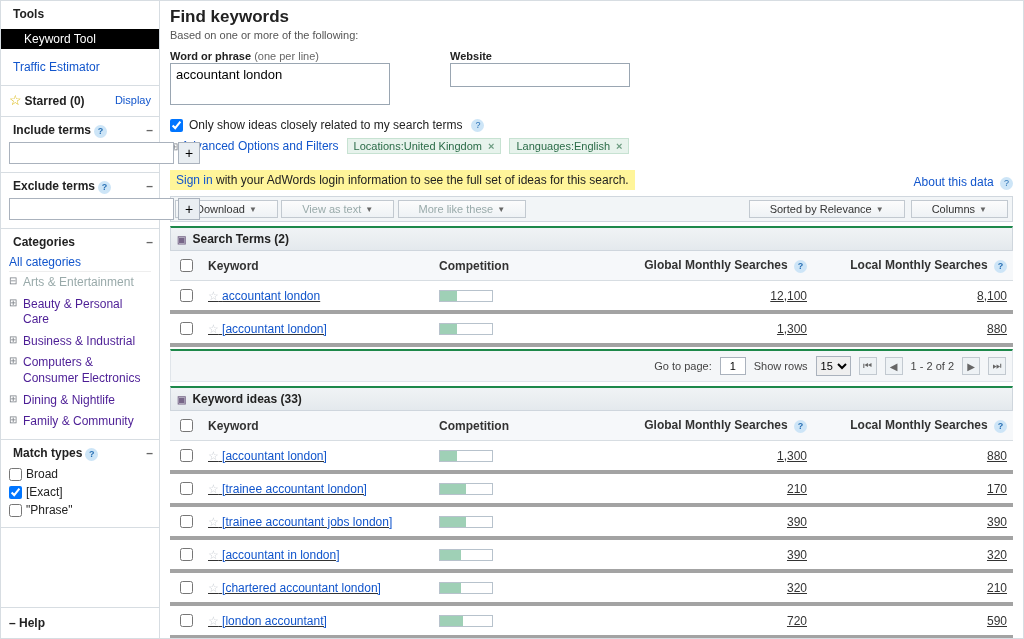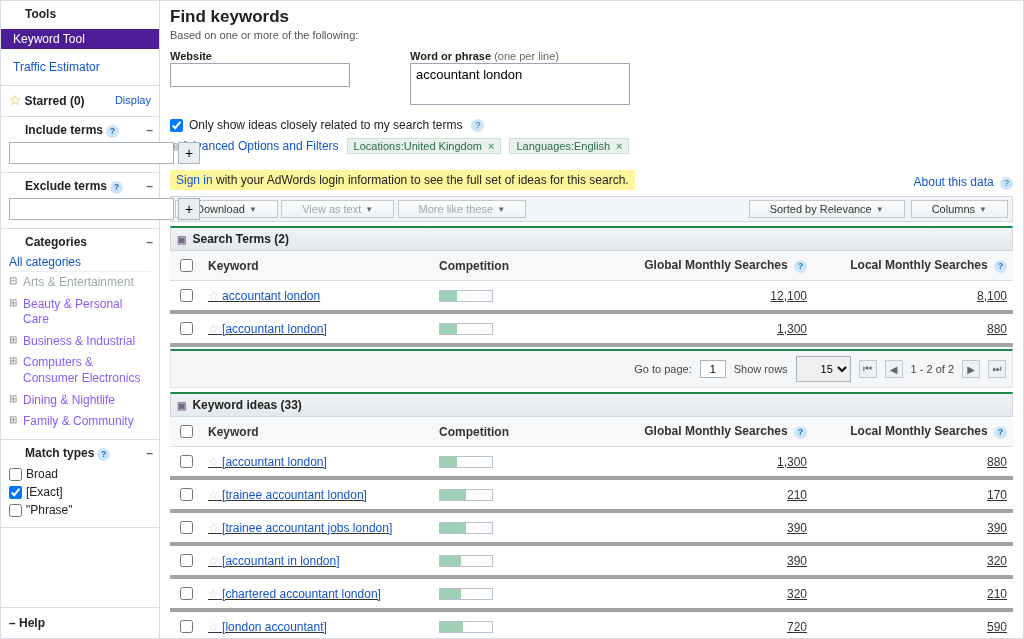--- a/index.html
+++ b/index.html
@@ -2,36 +2,36 @@
 <html><head>
 <meta charset="utf-8">
 <style>
   * { box-sizing: border-box; }
   html, body { margin:0; padding:0; font-family: Arial, Helvetica, sans-serif; font-size:12px; color:#222; background:#edf0f2; }
   a { color:#0b57d0; text-decoration:none; }
 
   .app { display:flex; width:1024px; height:639px; background:#fff; border:1px solid #d7dde2; }
   .sidebar { width:159px; background:#fff; border-right:1px solid #d7dde2; display:flex; flex-direction:column; }
   .panel { border-bottom:1px solid #d7dde2; padding:6px 8px 8px 8px; position:relative; }
-  .panel h3 { margin:0 0 4px 16px; font-size:12px; font-weight:bold; }
+  .panel h3 { margin:0 0 4px 4px; font-size:12px; font-weight:bold; }
   .panel .collapse-icon { position:absolute; top:6px; right:6px; color:#666; font-weight:bold; cursor:pointer; }
   .nav-item { display:block; padding:3px 4px; font-size:12px; }
-  .nav-item.active { background:#4c1d95; color:#fff; margin:8px -8px; padding:3px 12px; }
+  .nav-item.active { background:#000000; color:#fff; margin:8px -8px; padding:3px 23px; }
   .nav-link { color:#1155cc; }
   .starline { display:flex; align-items:center; justify-content:space-between; font-size:12px; }
   .star-icon { color:#d9b400; font-size:14px; margin-right:3px; }
   .display-link { color:#1155cc; font-size:11px; }
   .help-icon { display:inline-block; width:13px; height:13px; border-radius:50%; background:#cde5f7; color:#2a71b5; font-size:9px; line-height:13px; text-align:center; margin-left:3px; cursor:help;}
   .term-row { display:flex; gap:4px; align-items:center; margin-top:3px; }
   .term-row input[type=text] { flex:1; height:22px; border:1px solid #aab2bd; padding:0 4px; font-size:12px; }
   .term-row button { width:22px; height:22px; border:1px solid #aab2bd; background:#e9eef2; font-size:14px; line-height:14px; cursor:pointer; }
   .cats { font-size:12px; }
   .cat-all { color:#1155cc; padding:2px 0; display:block; }
   .cat-list { height:160px; overflow-y:scroll; border-top:1px solid #eee; margin-top:2px; }
-  .cat-list li { list-style:none; padding:3px 0 3px 14px; position:relative; color:#8b5cf6; cursor:pointer; line-height:1.3;}
+  .cat-list li { list-style:none; padding:3px 0 3px 14px; position:relative; color:#4c1d95; cursor:pointer; line-height:1.3;}
   .cat-list li::before { content:"⊞"; position:absolute; left:0; top:2px; color:#7a7f86; font-size:10px; }
   .cat-list li.dim { color:#9aa; }
   .cat-list li.dim::before { content:"⊟"; }
   .mt-row { display:flex; align-items:center; gap:4px; padding:2px 0; }
   .mt-row input { margin:0; }
   .help-footer { margin-top:auto; border-top:1px solid #d7dde2; padding:8px; font-weight:bold; position:relative; }
 
   .main { flex:1; display:flex; flex-direction:column; padding:6px 10px 0 10px; overflow:hidden; }
   h2.page-title { margin:0; font-size:17px; font-weight:bold; color:#222; }
   .subtitle { font-size:11px; color:#555; margin:2px 0 8px 0; }
@@ -67,21 +67,21 @@
   table.results th.num, table.results td.num { text-align:right; }
   table.results td { border-bottom:4px solid #a3a3a3; padding:5px 6px; vertical-align:middle; color:#333;text-decoration:underline; }
   .cb-cell { width:22px; }
   .star-cell { width:18px; color:#c9ceD4; cursor:pointer; }
   .kw a { color:#1155cc; }
   .comp-bar { width:54px; height:12px; border:1px solid #b7c2cc; background:#fff; position:relative; }
   .comp-bar span { position:absolute; top:0; left:0; bottom:0; background:#9fd0b6; }
 
   .pager { display:flex; justify-content:flex-end; align-items:center; gap:8px; padding:5px 6px; font-size:11px; color:#444; border:1px solid #e0e5ea; border-top:2px solid #1d884a; background:#f4f6f8; margin-top:2px;}
   .pager input.page { width:26px; height:18px; border:1px solid #aab2bd; text-align:center; font-size:11px; }
-  .pager select { height:26px; border:1px solid #aab2bd; font-size:11px;padding-left:20px; }
+  .pager select { height:20px; border:1px solid #aab2bd; font-size:11px; }
   .pager .pgbtn { width:18px; height:18px; border:1px solid #c2c9d0; background:#eef2f5; display:inline-flex; align-items:center; justify-content:center; font-size:10px; color:#666; cursor:pointer; }
 
   .scroll-area { overflow:auto; flex:1; }
 </style>
 </head>
 <body>
 
 <div class="app">
 
   <aside class="sidebar">
@@ -152,26 +152,26 @@
       <span>Help</span>
     </div>
   </aside>
 
   <main class="main">
     <h2 class="page-title">Find keywords</h2>
     <div class="subtitle">Based on one or more of the following:</div>
 
     <div class="input-row">
       <div class="field">
+        <label><span>Word or phrase</span> <span class="hint">(one per line)</span></label><br>
+        <textarea id="wp-input" style="">accountant london</textarea>
+      </div>
+      <div class="field">
         <label>Website</label><br>
         <input class="website" type="text" value="" style="">
-      </div>
-      <div class="field">
-        <label><span>Word or phrase</span> <span class="hint">(one per line)</span></label><br>
-        <textarea id="wp-input" style="">accountant london</textarea>
       </div>
     </div>
 
     <div class="opts-row">
       <input type="checkbox" id="closely" checked="" style="">
       <span>Only show ideas closely related to my search terms</span>
       <span class="help-icon">?</span>
     </div>
 
     <div class="filters-row">

